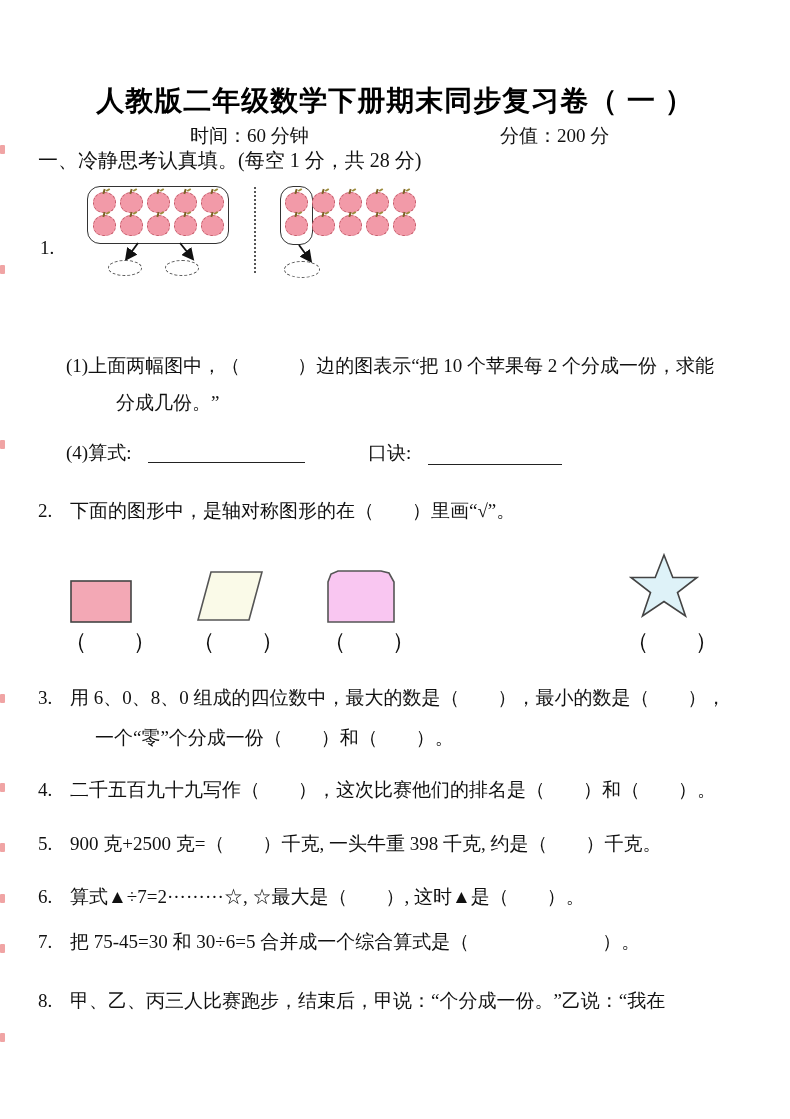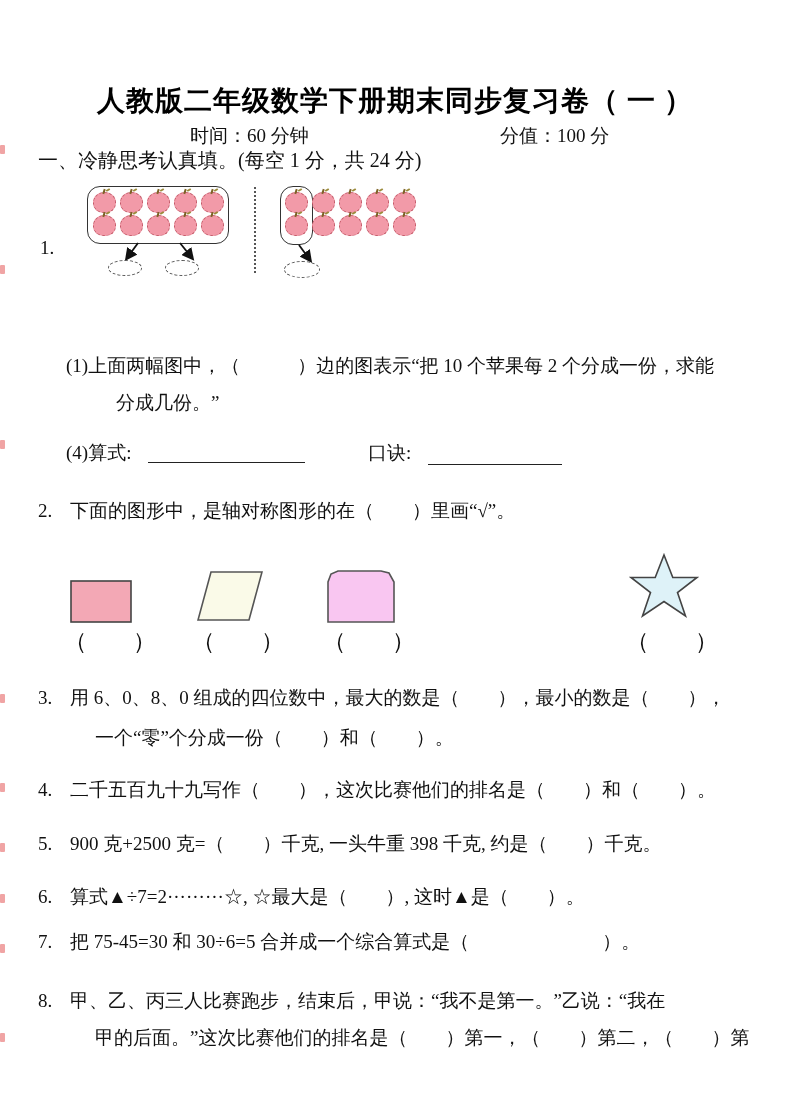--- a/index.html
+++ b/index.html
@@ -1,20 +1,20 @@
 <!DOCTYPE html>
 <html><head>
 <meta charset="utf-8">
 <style>
   html,body{margin:0;padding:0;background:#fff;}
   #page{position:relative;width:790px;height:1119px;background:#fff;overflow:hidden;
         font-family:"Liberation Serif","DejaVu Serif",serif;color:#111;}
   .abs{position:absolute;}
   .title{left:0;right:0;top:82px;text-align:center;
-         font-family:Liberation Serif, serif;
+         font-family:Liberation Sans, sans-serif;
          font-weight:900;font-size:28px;letter-spacing:1px;color:#000;}
   .meta{font-size:19px;white-space:pre;}
   .heading{font-size:20px;white-space:pre;}
   .qnum{font-size:19px;}
   .qtext{font-size:19px;white-space:pre;line-height:22px;}
   
   #fig1{left:80px;top:183px;width:360px;height:95px;}
   .groupbox{position:absolute;border:1.6px solid #333;border-radius:13px;}
   .apple{position:absolute;width:21px;height:19px;background:#f29aa8;
          border:1px dashed rgba(160,40,55,.55);border-radius:50% 50% 46% 46%;}
@@ -39,22 +39,22 @@
   <div class="edge-mark" style="top:440px"></div>
   <div class="edge-mark" style="top:694px"></div>
   <div class="edge-mark" style="top:783px"></div>
   <div class="edge-mark" style="top:843px"></div>
   <div class="edge-mark" style="top:894px"></div>
   <div class="edge-mark" style="top:944px"></div>
   <div class="edge-mark" style="top:1033px"></div>
 
   <div class="abs title">人教版二年级数学下册期末同步复习卷（ 一 ）</div>
   <div class="abs meta" style="left:190px;top:123px">时间：60 分钟</div>
-  <div class="abs meta" style="left:500px;top:123px">分值：100 分</div>
-  <div class="abs heading" style="left:38px;top:147px">一、冷静思考认真填。(每空 1 分，共 24 分)</div>
+  <div class="abs meta" style="left:500px;top:123px">分值：200 分</div>
+  <div class="abs heading" style="left:38px;top:147px">一、冷静思考认真填。(每空 1 分，共 28 分)</div>
 
   <div class="abs qnum" style="left:40px;top:237px">1.</div>
 
   <div class="abs" id="fig1">
 
     <div class="groupbox" style="left:7px;top:3px;width:140px;height:56px"></div>
 
     <div class="apple" style="left:13px;top:9px"></div>
     <div class="apple" style="left:40px;top:9px"></div>
     <div class="apple" style="left:67px;top:9px"></div>
@@ -136,16 +136,15 @@
   <div class="abs qnum" style="left:38px;top:833px">5.</div>
   <div class="abs qtext" style="left:70px;top:833px">900 克+2500 克=（　　）千克, 一头牛重 398 千克, 约是（　　）千克。</div>
 
   <div class="abs qnum" style="left:38px;top:886px">6.</div>
   <div class="abs qtext" style="left:70px;top:886px">算式▲÷7=2·········☆, ☆最大是（　　）, 这时▲是（　　）。</div>
 
   <div class="abs qnum" style="left:38px;top:931px">7.</div>
   <div class="abs qtext" style="left:70px;top:931px">把 75-45=30 和 30÷6=5 合并成一个综合算式是（　　　　　　　）。</div>
 
   <div class="abs qnum" style="left:38px;top:990px">8.</div>
-  <div class="abs qtext" style="left:70px;top:990px">甲、乙、丙三人比赛跑步，结束后，甲说：“我不是第一。”乙说：“我在</div>
-  <div class="abs qtext" style="left:95px;top:1027px">甲的后面。”这次比赛他们的排名是（　　）第一，（　　）第二，（　　）第</div>
+  <div class="abs qtext" style="left:70px;top:990px">甲、乙、丙三人比赛跑步，结束后，甲说：“个分成一份。”乙说：“我在</div>
 
 </div>
 
 </body></html>

